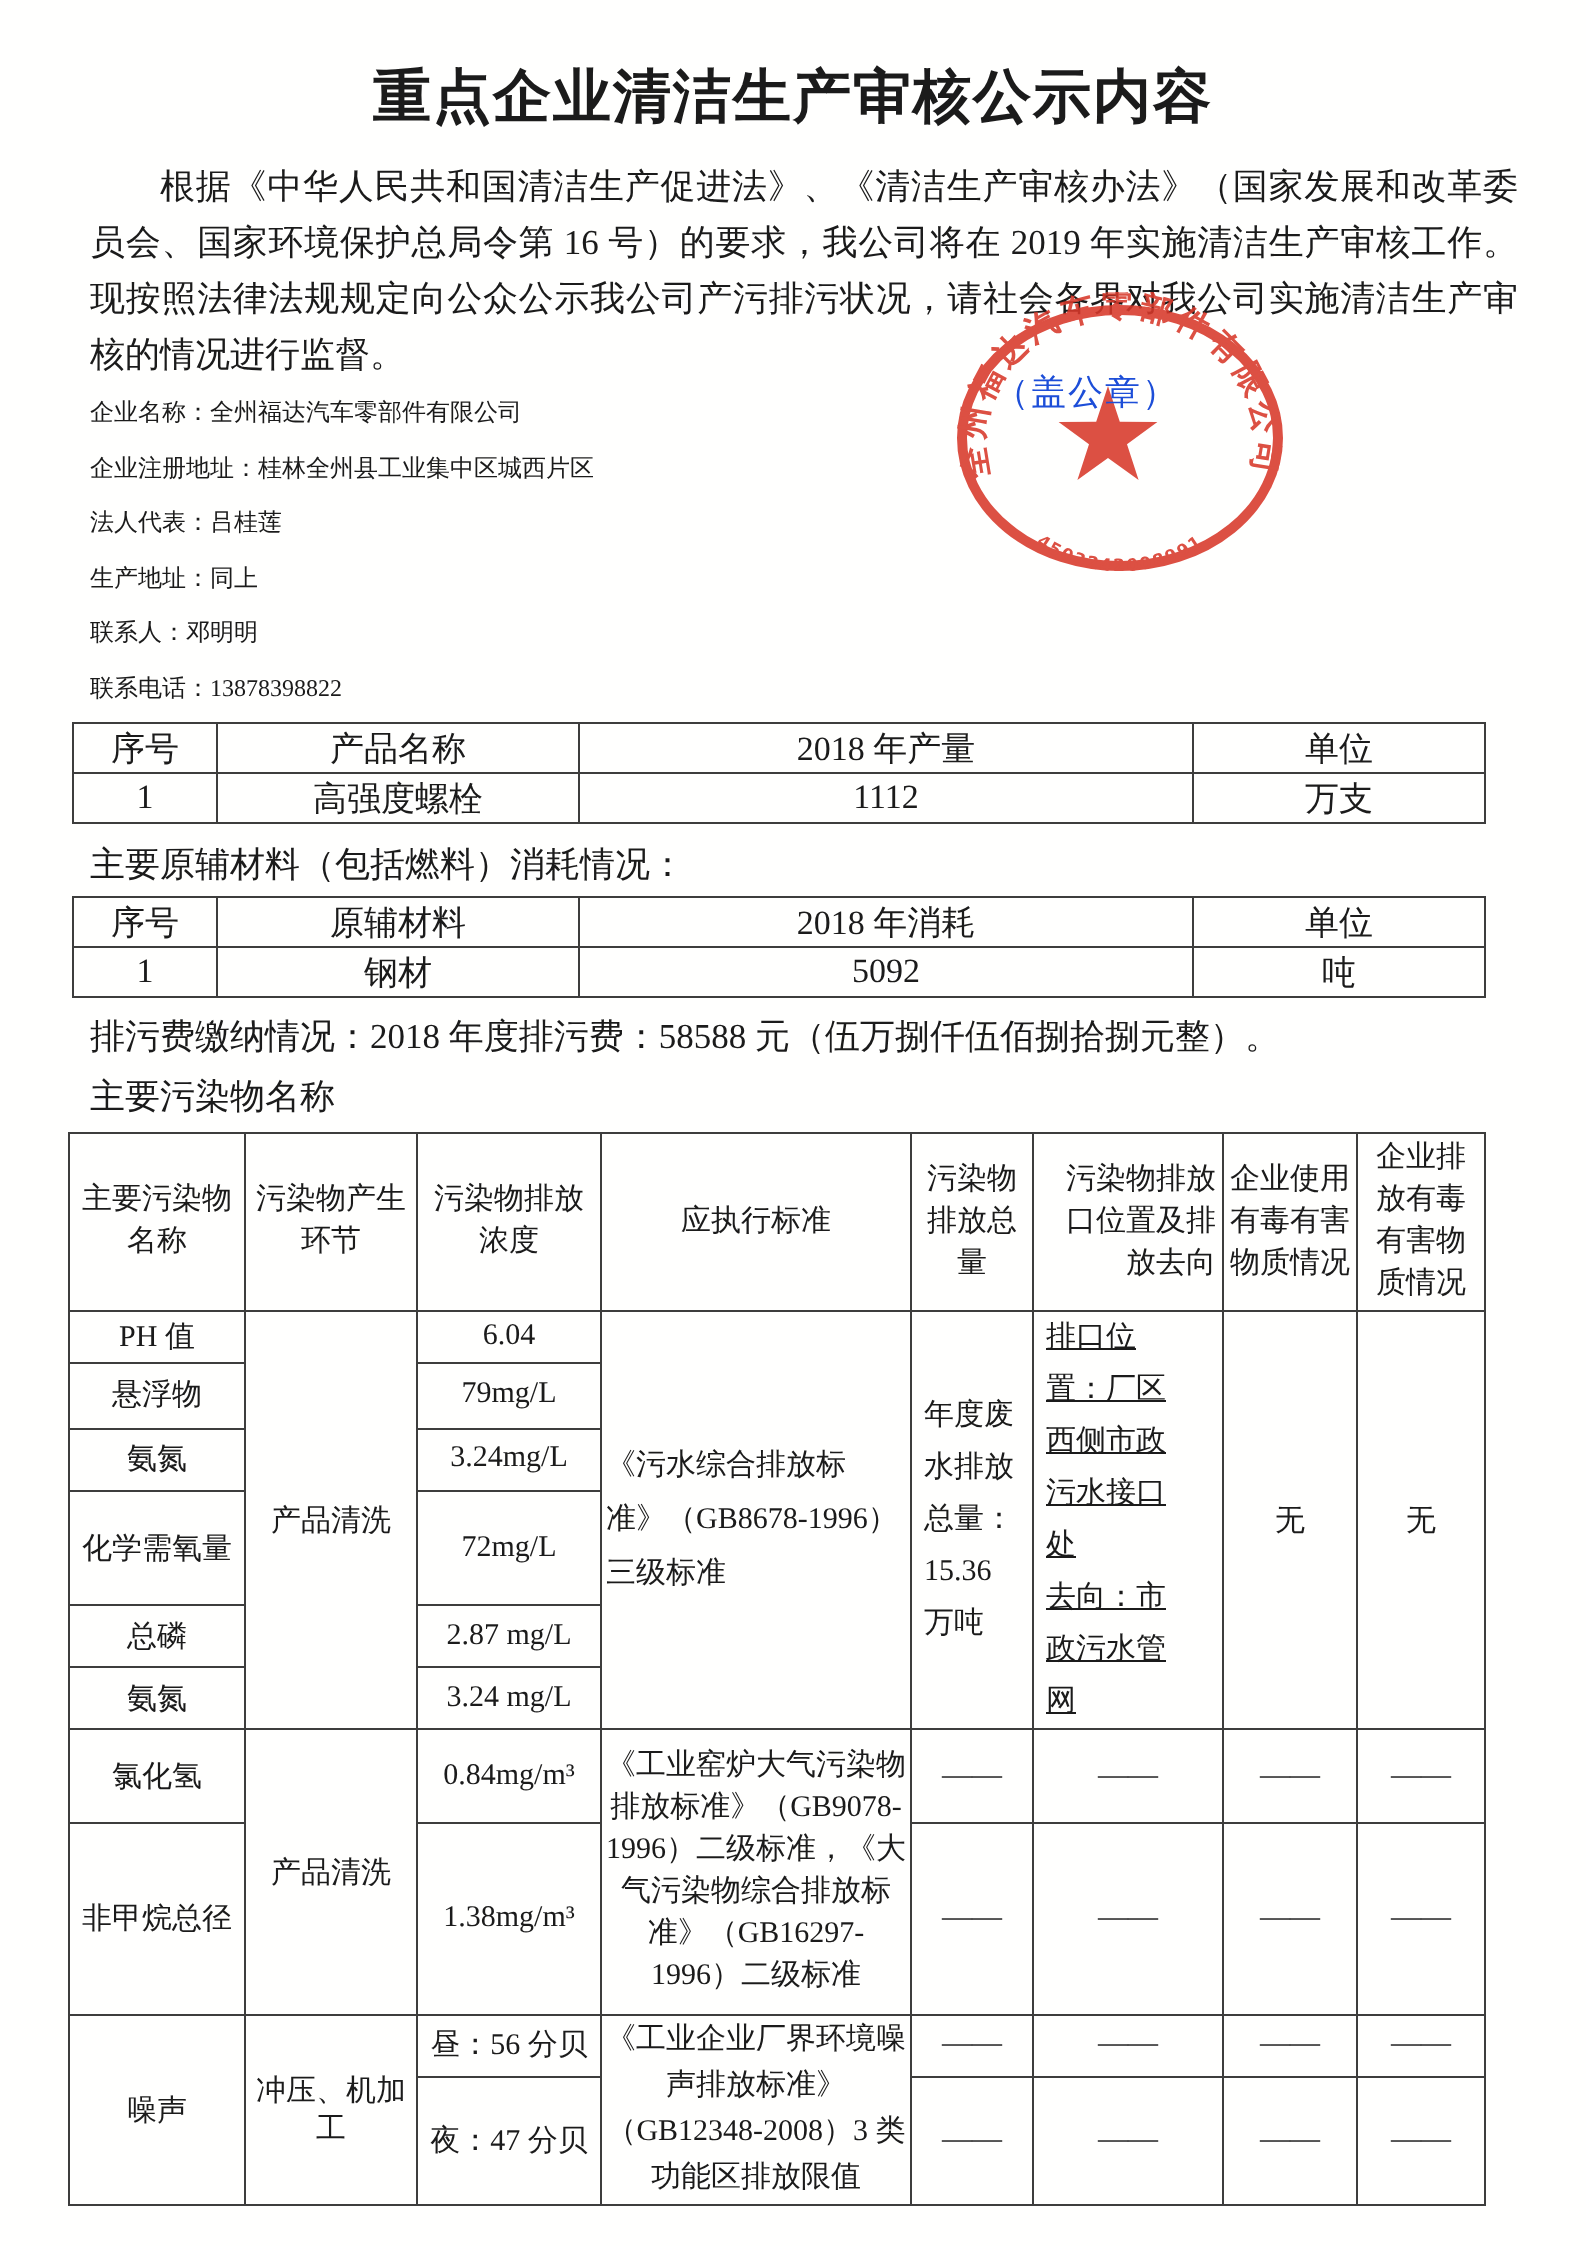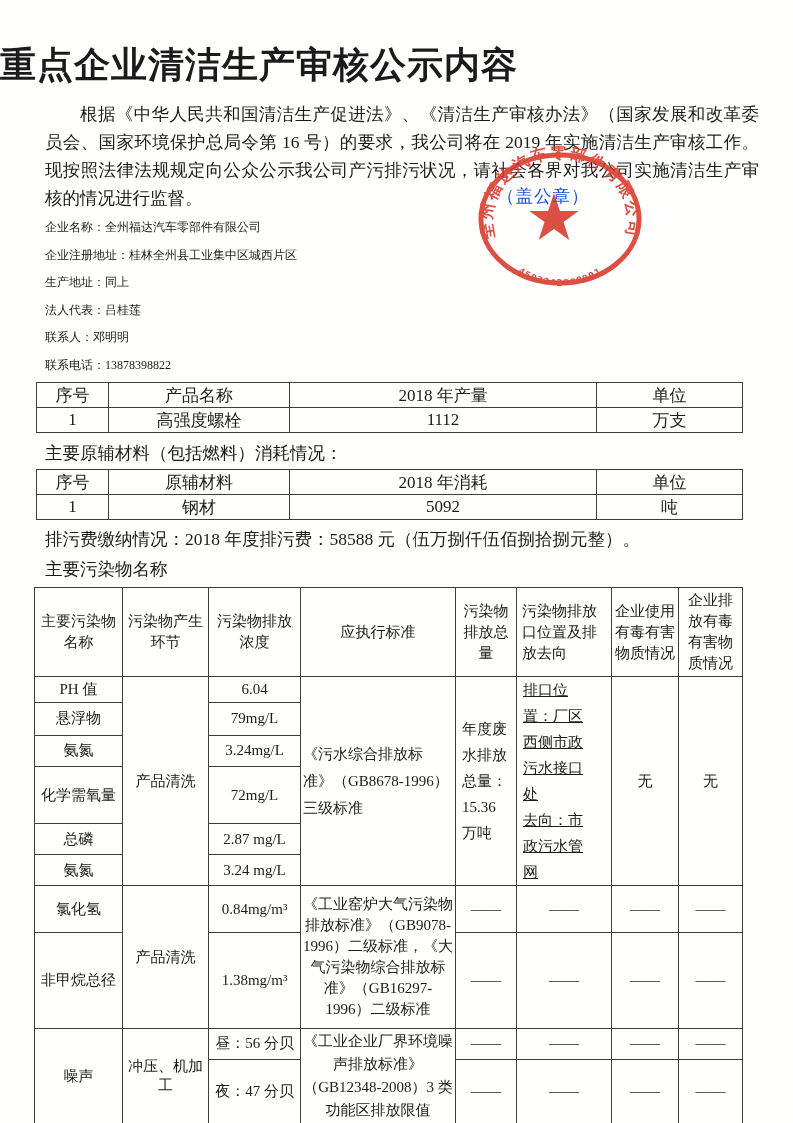--- a/index.html
+++ b/index.html
@@ -6,23 +6,23 @@
   .page{
     position:relative;
     width:793px;height:1123px;
     margin:0 auto;
     background:#fffffe;
     font-family:"Liberation Serif","DejaVu Serif",serif;
     color:#1b1b1b;
     overflow:hidden;
   }
   .title{
-    text-align:left;
-    padding-top:41px;
-    font-size:36px;
+    text-align:center;
+    padding-top:29px;
+    font-size:29px;
     font-weight:bold;
     letter-spacing:1px;
   }
   .intro{
     margin:10px 34px 0 45px;
     font-size:17.5px;
     line-height:28px;
     text-align:justify;
     text-indent:2em;
   }
@@ -88,22 +88,22 @@
 
 <div class="page">
 
   <div class="title">重点企业清洁生产审核公示内容</div>
 
   <div class="intro">根据《中华人民共和国清洁生产促进法》、《清洁生产审核办法》（国家发展和改革委员会、国家环境保护总局令第 16 号）的要求，我公司将在 2019 年实施清洁生产审核工作。现按照法律法规规定向公众公示我公司产污排污状况，请社会各界对我公司实施清洁生产审核的情况进行监督。</div>
 
   <div class="company">
     <div><span>企业名称：</span><span>全州福达汽车零部件有限公司</span></div>
     <div><span>企业注册地址：</span><span>桂林全州县工业集中区城西片区</span></div>
+    <div><span>法人代表：</span><span>吕桂莲</span></div>
     <div><span>生产地址：</span><span>同上</span></div>
-    <div><span>法人代表：</span><span>吕桂莲</span></div>
     <div><span>联系人：</span><span>邓明明</span></div>
     <div><span>联系电话：</span><span>13878398822</span></div>
   </div>
 
   <svg class="stamp" viewBox="-92 -73 184 146" xmlns="http://www.w3.org/2000/svg">
     <ellipse cx="0" cy="0" rx="79" ry="64" fill="none" stroke="#d8382a" stroke-width="5"></ellipse>
     <polygon points="-6,-26 -0.1,-8.1 18.7,-8 3.5,3.1 9.3,21 -6,10 -21.3,21 -15.5,3.1 -30.7,-8 -11.9,-8.1" fill="#d8382a"></polygon>
     <path id="seal-top-arc" d="M -64,22 A 68,62 0 1 1 64,22" fill="none"></path>
     <path id="seal-bottom-arc" d="M -50,46 A 68,64 0 0 0 50,46" fill="none"></path>
     <text font-size="16" fill="#d8382a" letter-spacing="2.5" font-weight="bold" font-family="'Liberation Serif',serif">
@@ -179,21 +179,21 @@
         <col style="width:67px">
         <col style="width:64px">
     </colgroup>
     <tbody>
         <tr>
       <th>主要污染物名称</th>
       <th>污染物产生环节</th>
       <th>污染物排放浓度</th>
       <th>应执行标准</th>
       <th>污染物排放总量</th>
-      <th style="text-align:left;padding-left:5px">污染物排放口位置及排放去向</th>
+      <th style="text-align:right;padding-left:5px">污染物排放口位置及排放去向</th>
       <th>企业使用有毒有害物质情况</th>
       <th>企业排放有毒有害物质情况</th>
     </tr>
 
     <tr style="height:19px">
       <td>PH 值</td>
       <td rowspan="6">产品清洗</td>
       <td>6.04</td>
       <td rowspan="6" class="std-water">《污水综合排放标准》（GB8678-1996）三级标准</td>
       <td rowspan="6" class="total-cell">年度废水排放总量：15.36 万吨</td>

